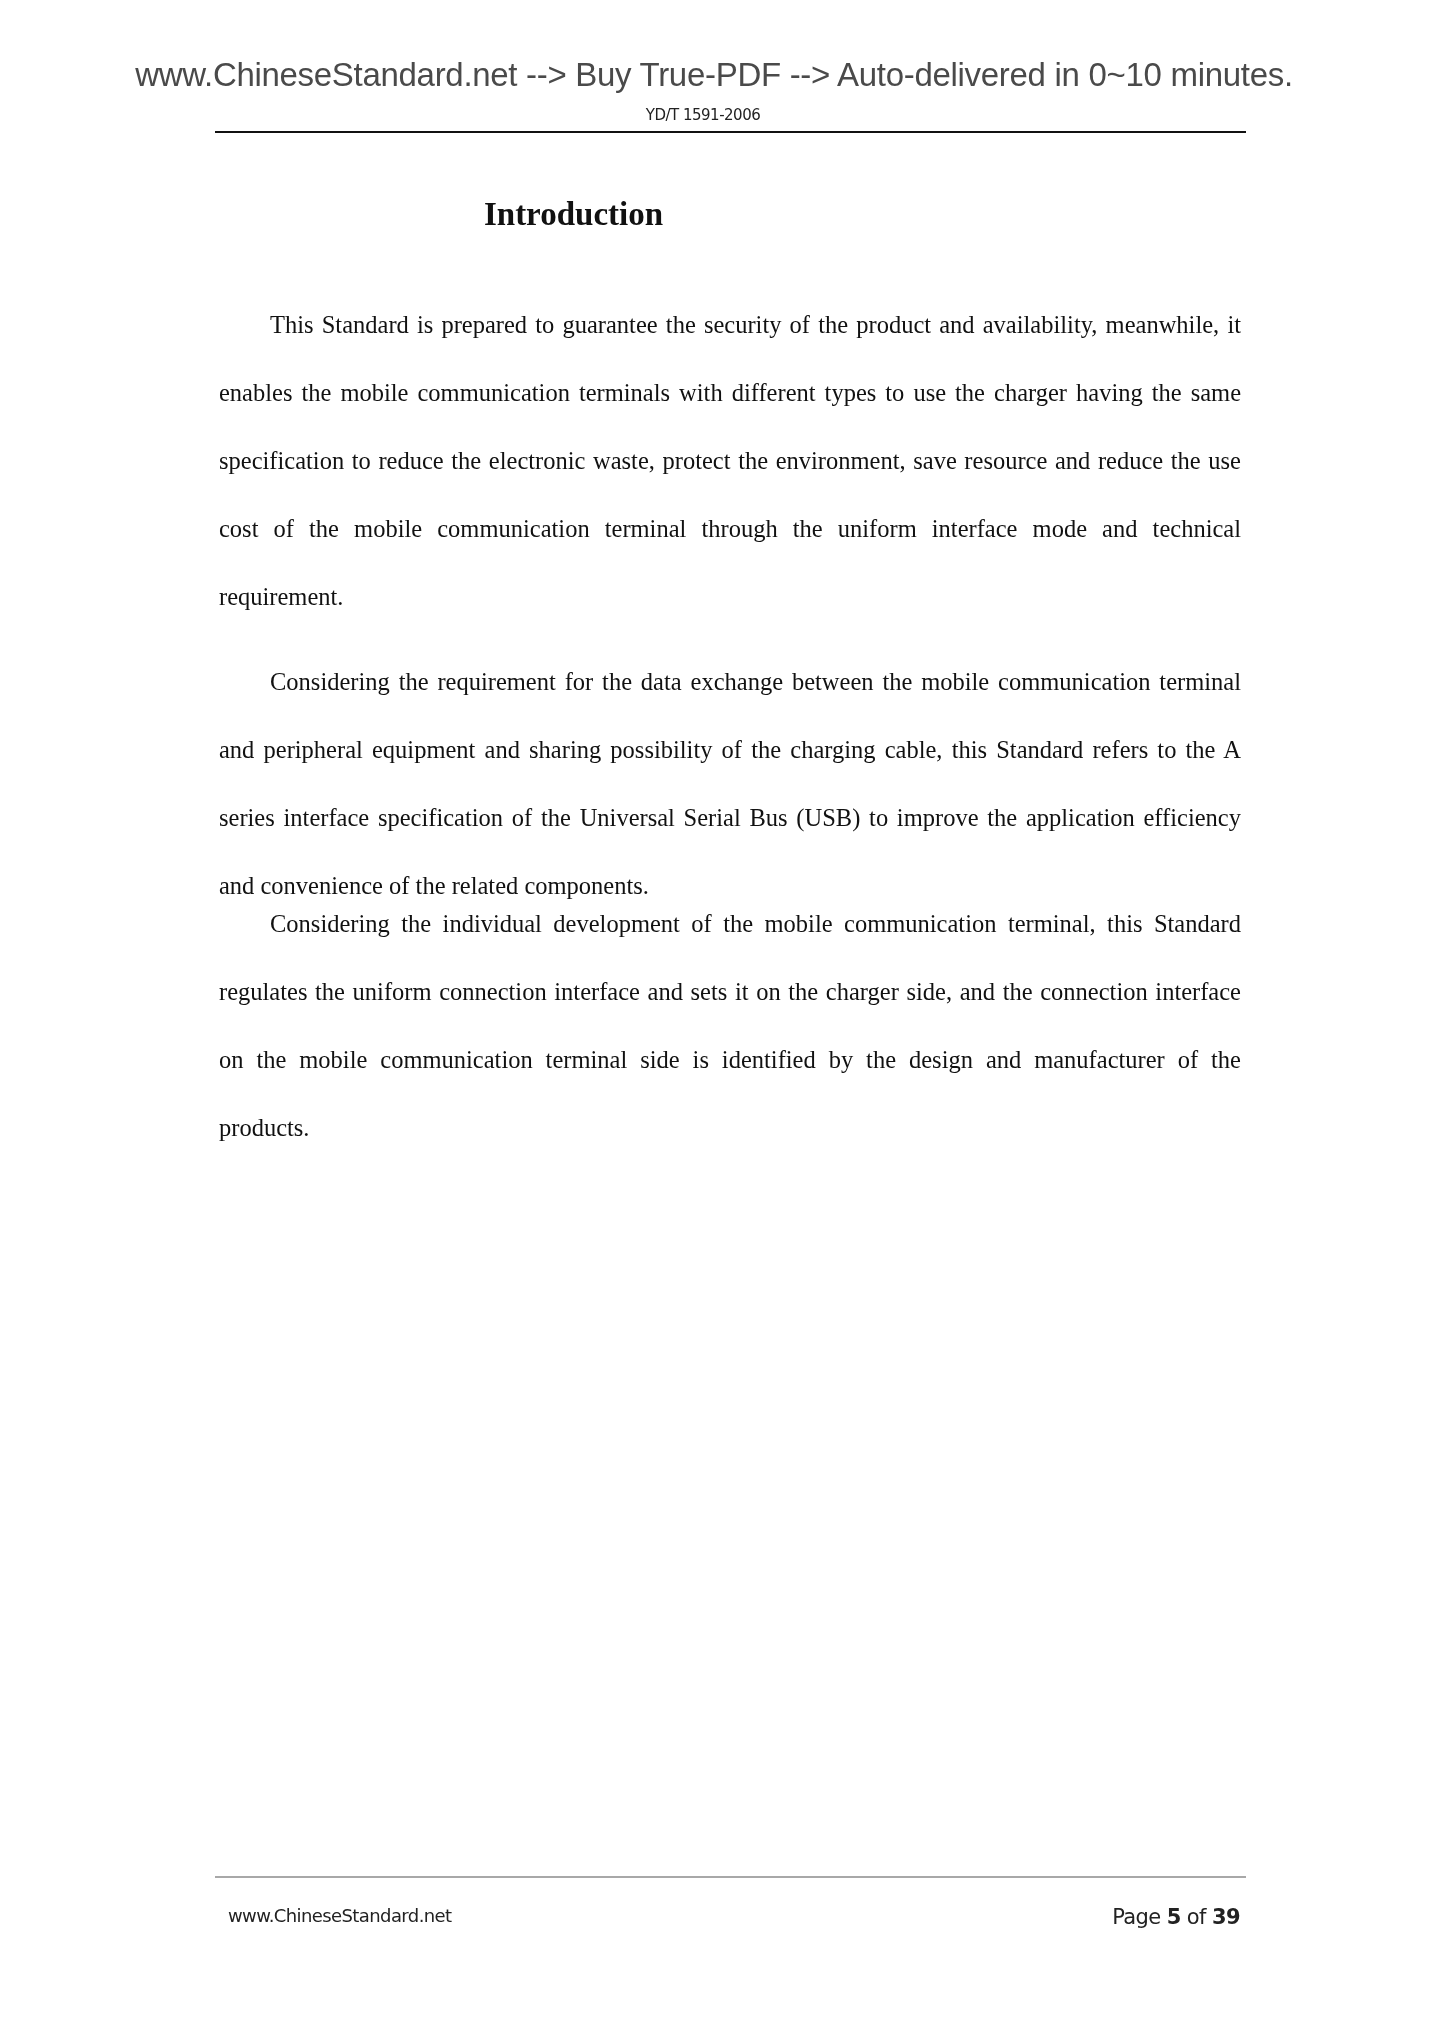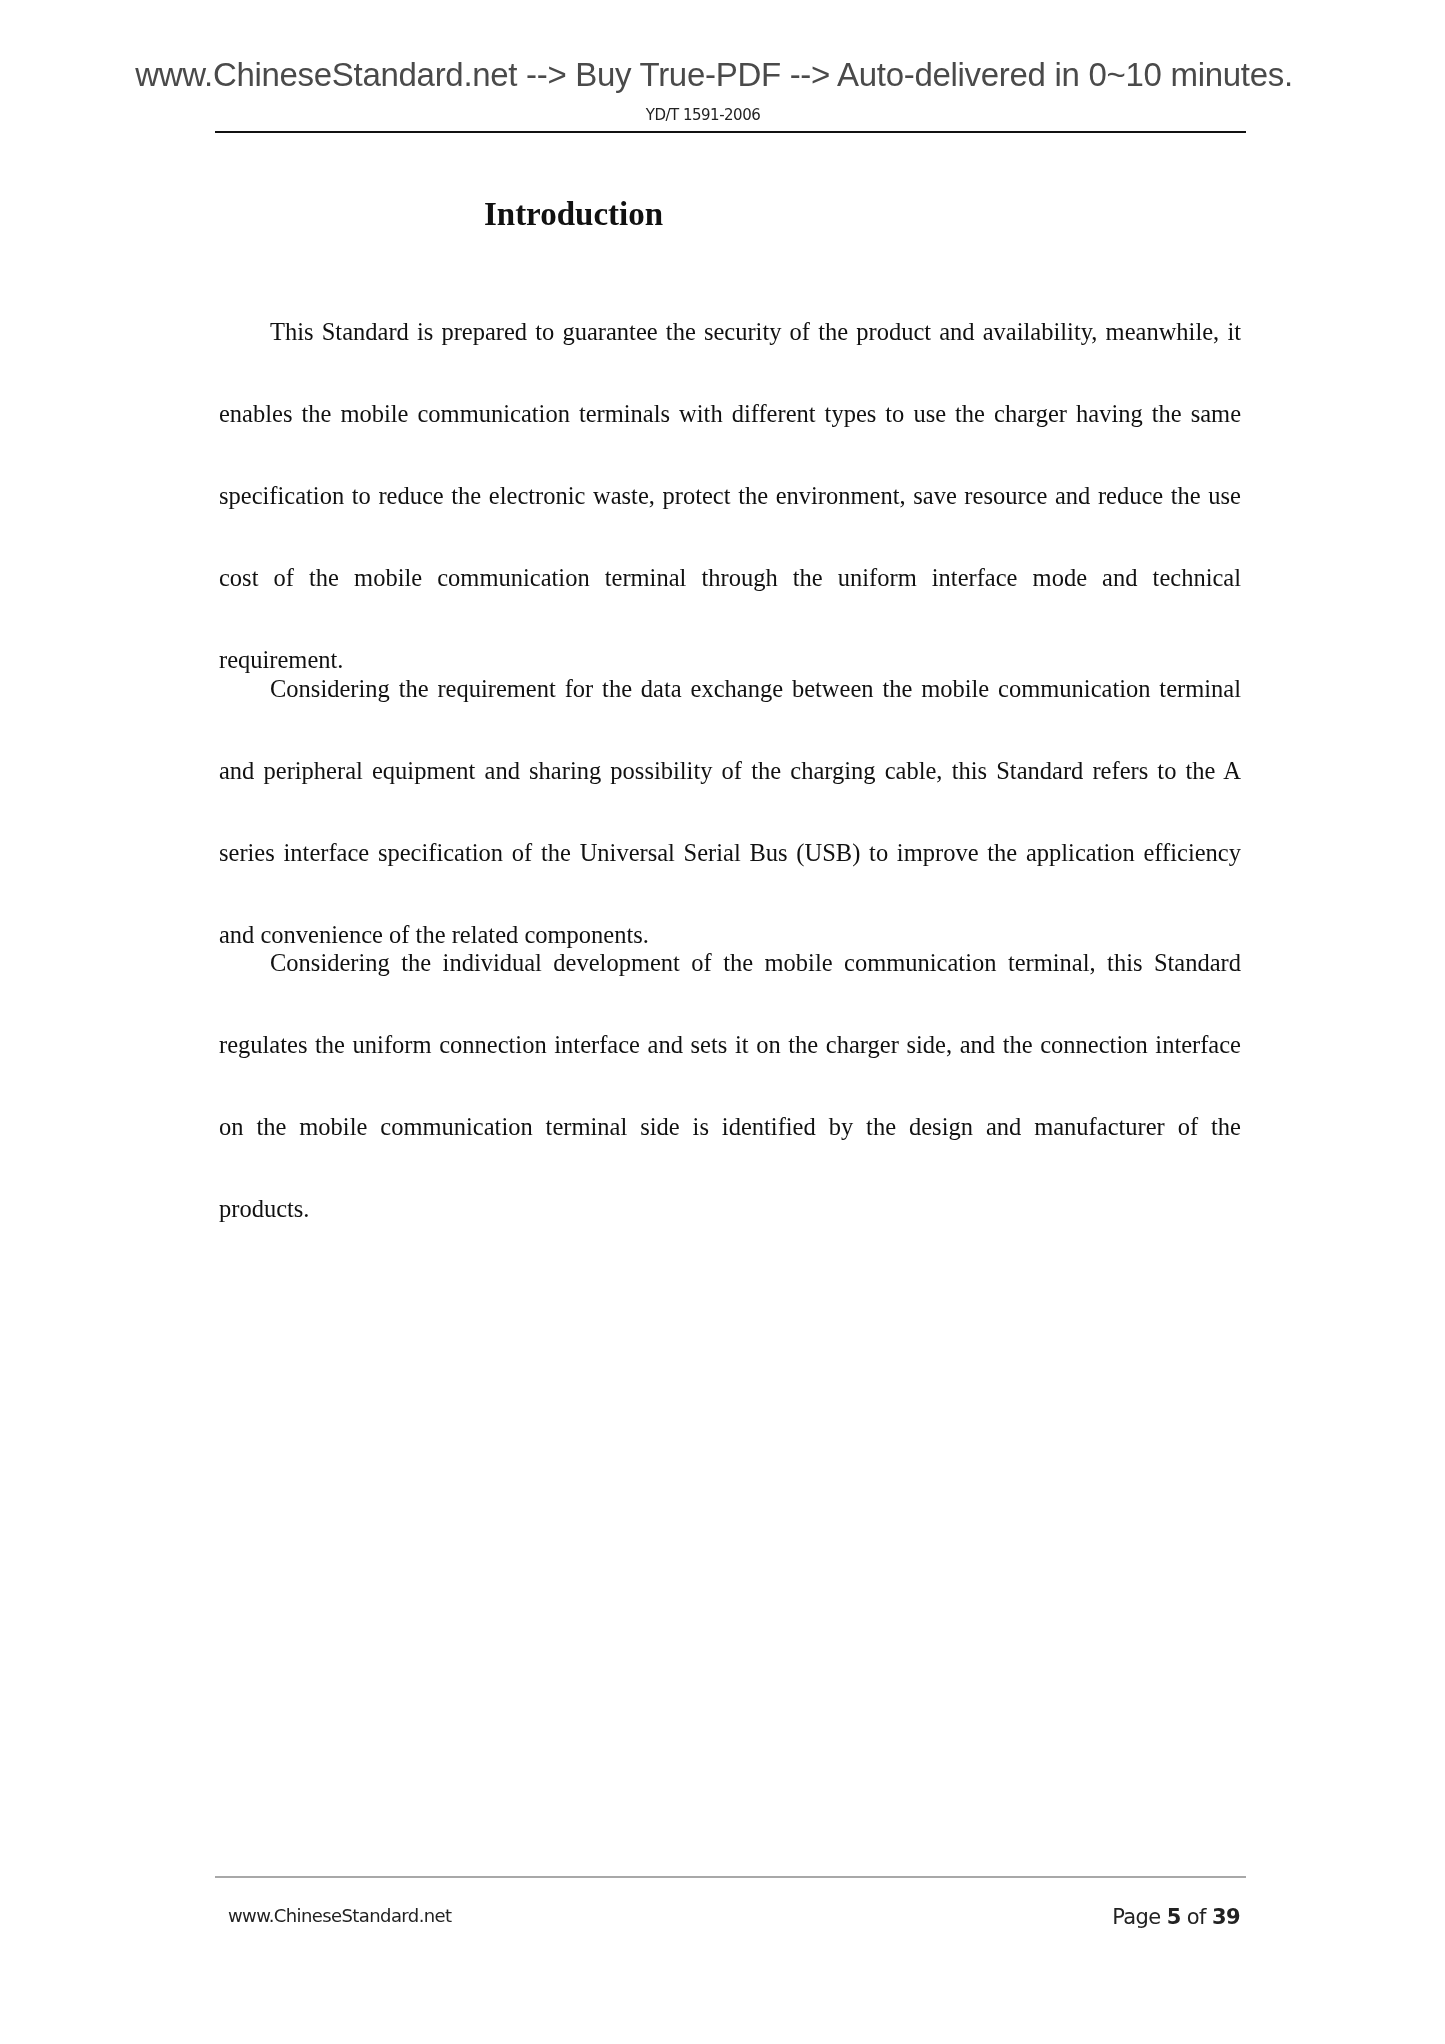--- a/index.html
+++ b/index.html
@@ -55,29 +55,29 @@
       font-weight: bold;
       font-size: 33px;
       color: #111111;
     }
     .body-text {
       position: absolute;
       left: 219px;
       width: 1022px;
       font-family: "Liberation Serif", serif;
       font-size: 24.5px;
-      line-height: 82px;
+      line-height: 68px;
       text-align: justify;
       text-indent: 51px;
       color: #111111;
       margin: 0;
     }
     #para-1 { top: 291px; }
     #para-2 { top: 648px; }
-    #para-3 { top: 922px; }
+    #para-3 { top: 890px; }
     .footer-rule {
       position: absolute;
       top: 1876px;
       left: 215px;
       width: 1031px;
       height: 0;
       border-top: 2px solid #a8a8a8;
     }
     .footer-link {
       position: absolute;

